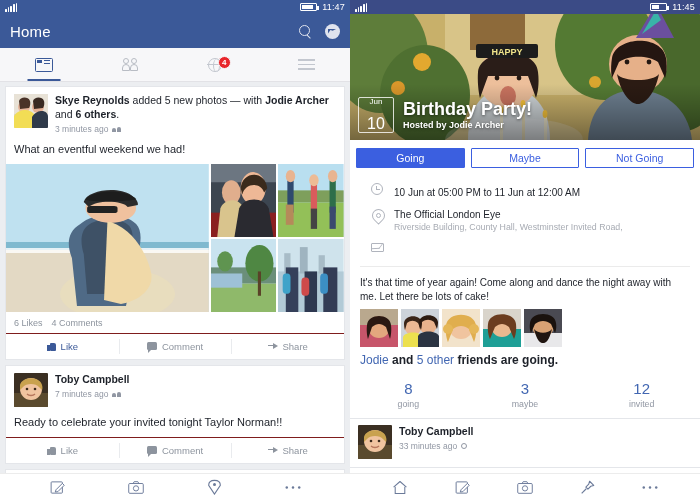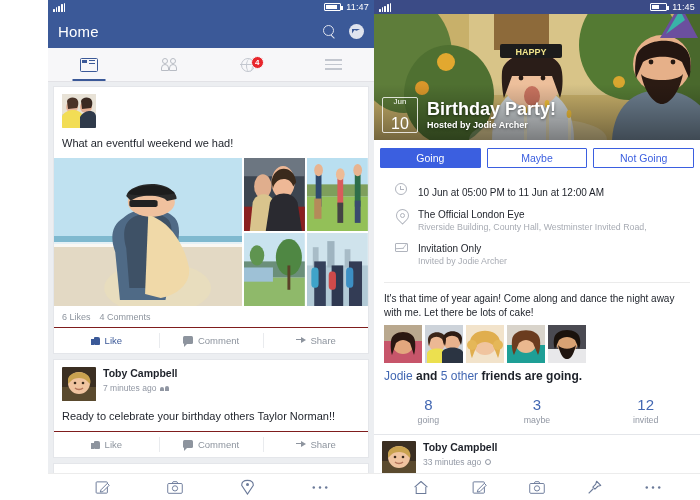--- a/index.html
+++ b/index.html
@@ -4,21 +4,21 @@
 <style>
   * { margin:0; padding:0; box-sizing:border-box; }
   html,body { width:700px; height:500px; overflow:hidden; }
   body {
     font-family:"Liberation Sans", sans-serif;
     background:#ffffff;
     -webkit-font-smoothing:antialiased;
   }
   .screen { position:relative; width:700px; height:500px; display:flex; }
   .phone { position:relative; width:350px; height:500px; overflow:hidden; background:#efeff4; }
-  .phone.left { background:#eceef1;margin-left:48px; }
+  .phone.left { background:#eceef1; }
   .phone.right { background:#ffffff; }
 
   
   .statusbar {
     height:14px; display:flex; align-items:center; justify-content:space-between;
     padding:0 5px; font-size:8.5px; color:#fff; letter-spacing:0.2px;
   }
   .statusbar.dark { background:#3b5998; }
   .statusbar.overlay {
     position:absolute; top:0; left:0; right:0; z-index:20; background:#3b4b86;
@@ -277,20 +277,27 @@
             <svg viewBox="0 0 34 34" width="34" height="34">
               <rect width="34" height="34" fill="#cfd6de"></rect>
               <rect x="0" y="0" width="34" height="20" fill="#e8e2d6"></rect>
               <circle cx="10" cy="13" r="6" fill="#e8b79c"></circle>
                 <circle cx="24" cy="13" r="6" fill="#e5b095"></circle>
               <path d="M0 22c3-5 8-6 11-6s8 1 10 6v12H0z" fill="#f2dd55"></path>
               <path d="M18 23c3-5 7-6 10-6s6 2 6 6v11H18z" fill="#2f3a4a"></path>
               <path d="M5 7c1-4 9-5 11 0 1 4-1 7-1 7l-9 1z" fill="#4a3328"></path>
               <path d="M19 7c1-4 9-5 11 0 1 4-1 7-1 7l-9 1z" fill="#3a2a22"></path>
             </svg>
+          </div>
+          <div class="post-meta">
+            <div class="post-text"><b>Skye Reynolds</b><span> added 5 new photos — with </span><b>Jodie Archer</b><span> and </span><b>6 others</b><span>.</span></div>
+            <div class="post-time">
+              <span>3 minutes ago</span>
+              <span class="ic-audience"></span>
+            </div>
           </div>
         </div>
         <div class="post-body">What an eventful weekend we had!</div>
 
         <div class="photo-grid">
           <div class="pg-main">
             <svg viewBox="0 0 120 148" width="100%" height="100%" preserveAspectRatio="none">
               <rect width="120" height="148" fill="#bfe1f0"></rect>
               <rect y="78" width="120" height="8" fill="#7fb9cf"></rect>
               <rect y="86" width="120" height="62" fill="#e3d9c4"></rect>
@@ -401,21 +408,21 @@
             </svg>
           </div>
           <div class="post-meta">
             <div class="post-text"><b>Toby Campbell</b></div>
             <div class="post-time">
               <span>7 minutes ago</span>
               <span class="ic-audience"></span>
             </div>
           </div>
         </div>
-        <div class="post-body"><span>Ready to celebrate your birthday others </span><b>Taylor Norman</b><span>!!</span></div>
+        <div class="post-body"><span>Ready to celebrate your invited tonight </span><b>Taylor Norman</b><span>!!</span></div>
         <div class="actions">
           <div class="act">
               <span class="ic-thumb"></span>
               <span>Like</span>
             </div>
           <div class="act">
               <span class="ic-comment"></span>
               <span>Comment</span>
             </div>
           <div class="act">
@@ -556,24 +563,20 @@
           </span>
         <span>
           <div class="dmain">The Official London Eye</div>
           <div class="dsub">Riverside Building, County Hall, Westminster Invited Road,</div>
         </span>
       </div>
       <div class="drow">
         <span class="dic">
             <span class="ic-mail"></span>
           </span>
-        <span>
-          <div class="dmain">Invitation Only</div>
-          <div class="dsub">Invited by Jodie Archer</div>
-        </span>
       </div>
     </div>
     <div class="sep"></div>
 
     <div class="ev-desc">It's that time of year again! Come along and dance the night away with me. Let there be lots of cake!</div>
 
     <div class="friend-row">
       <div>
         <svg viewBox="0 0 38 38" width="38" height="38">
           <rect width="38" height="38" fill="#b9a88e"></rect>

